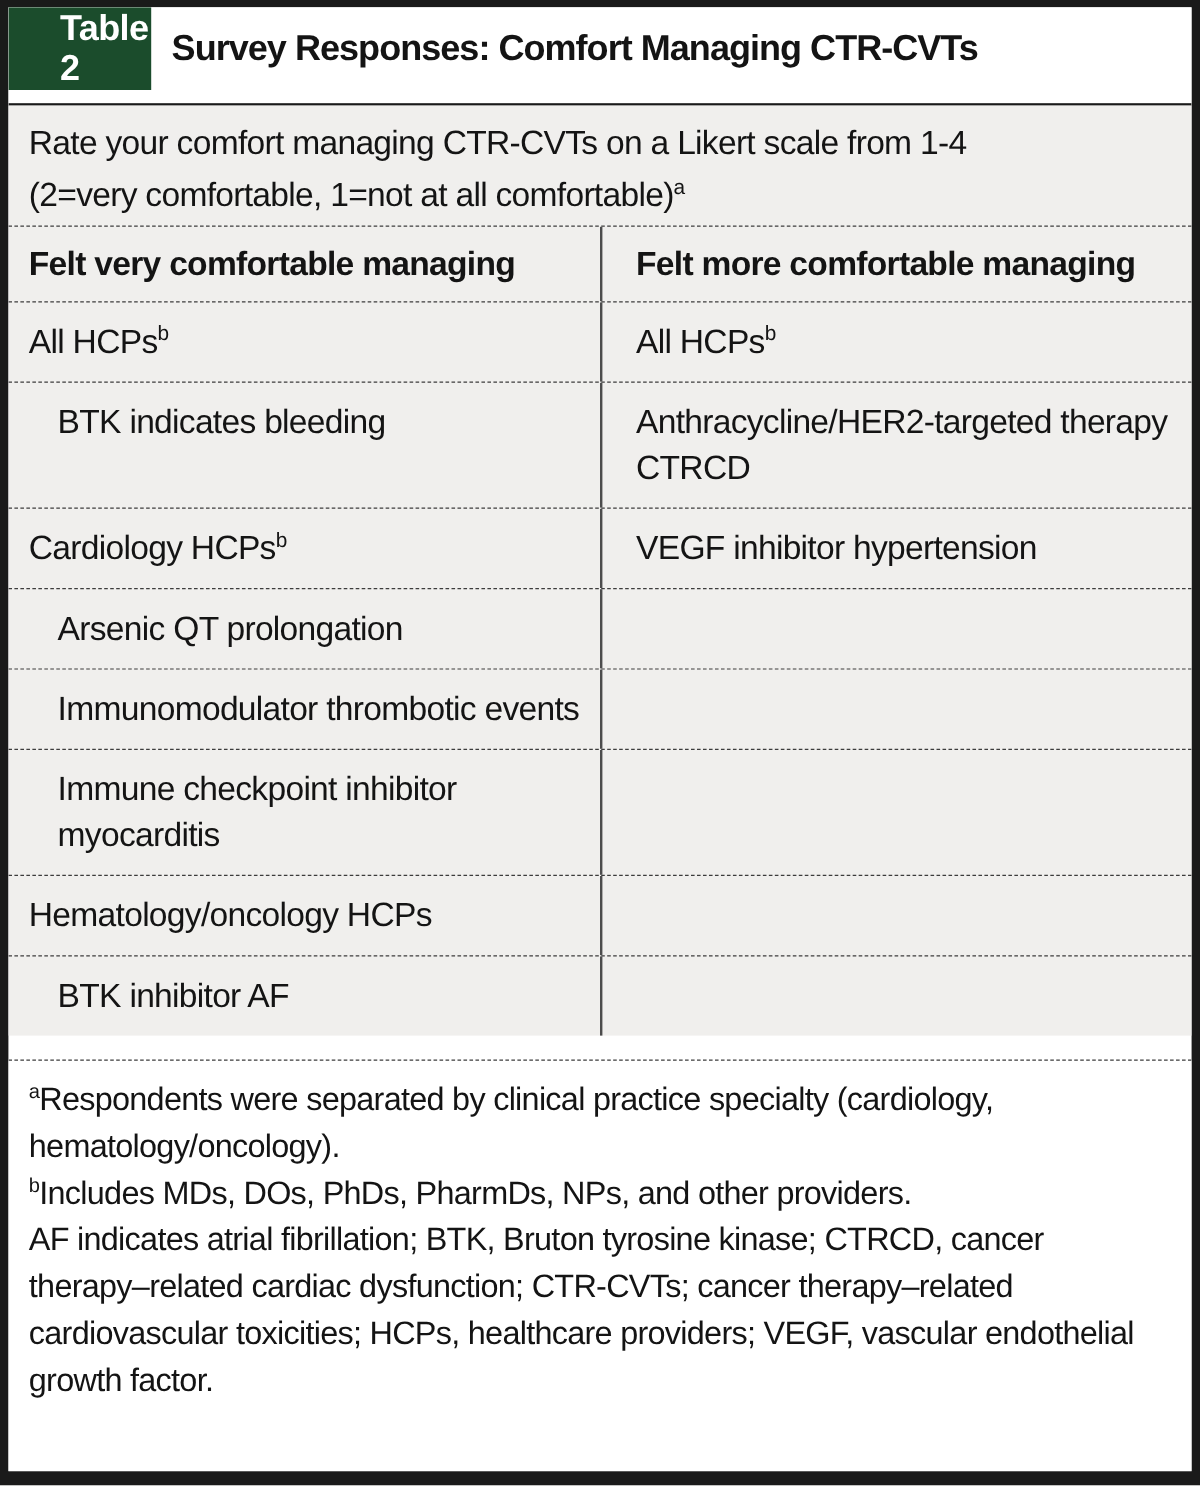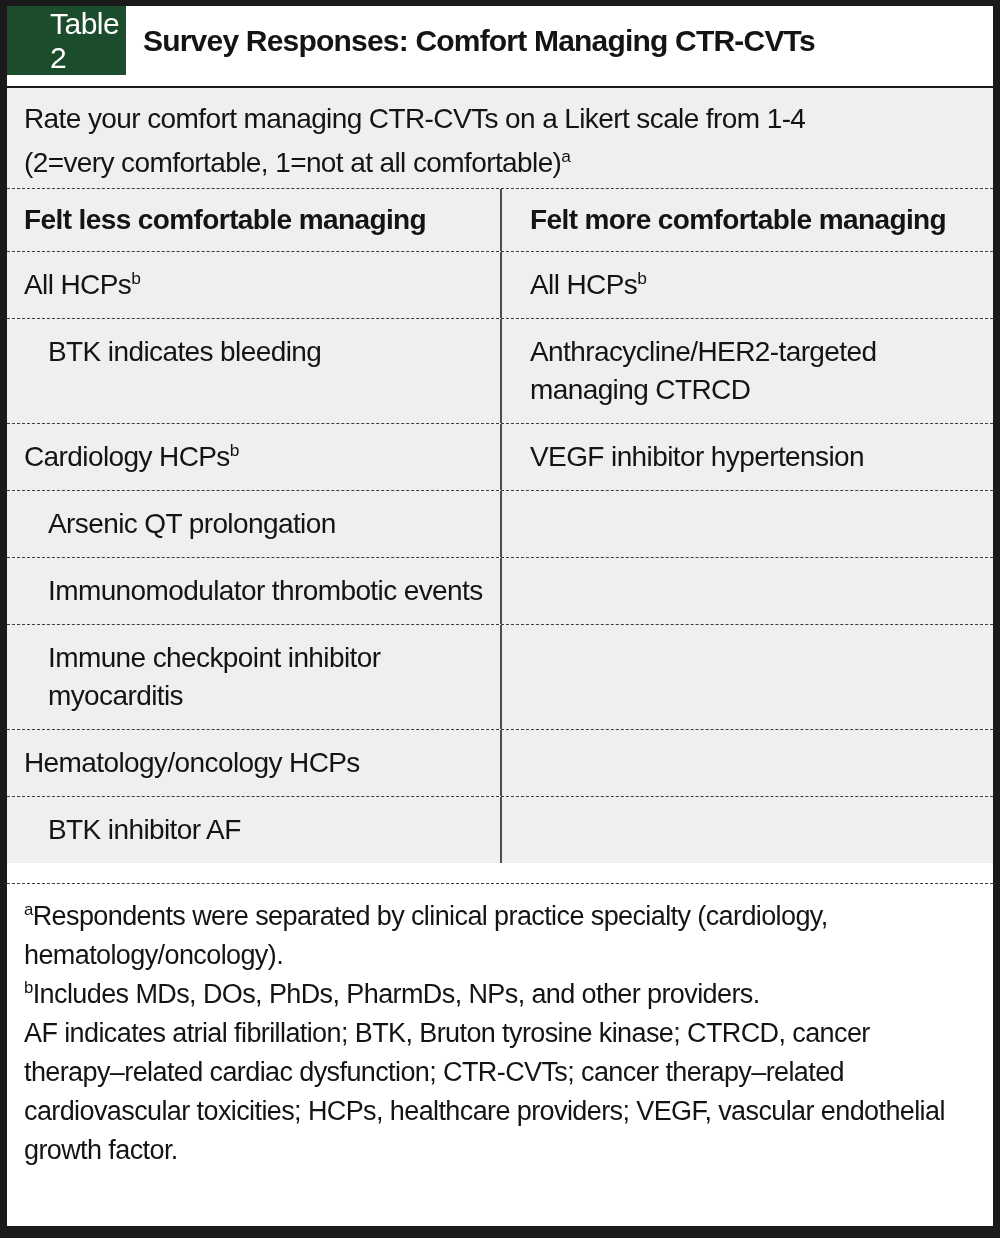--- a/index.html
+++ b/index.html
@@ -27,21 +27,21 @@
   
   .title-bar {
     height: 82px; flex: 0 0 auto;
     background: #ffffff;
     border-bottom: 2px solid var(--frame);
     display: flex; align-items: flex-start;
   }
   .table-label {
     width: 119px; height: 69px;
     background: var(--green);
-    color: #ffffff; font-weight: normal; font-size: 30px; letter-spacing: -0.5px;
+    color: #ffffff; font-weight: bold; font-size: 30px; letter-spacing: -0.5px;
     display: flex; align-items: center; justify-content: center; padding-left: 43px;
   }
   .table-title {
     height: 69px; margin-left: 17px;
     display: flex; align-items: center;
     font-weight: bold; font-size: 30px; letter-spacing: -0.8px;
   }
   
   .question {
     flex: 0 0 auto; height: 100px;
@@ -85,39 +85,39 @@
     <div class="table-title">Survey Responses: Comfort Managing CTR-CVTs</div>
   </div>
 
   <div class="question">
     <span>Rate your comfort managing CTR-CVTs on a Likert scale from 1-4</span><br>
     <span>(2=very comfortable, 1=not at all comfortable)</span><sup>a</sup>
   </div>
 
   <div class="grid">
     <div class="header-row">
-      <div class="cell left">Felt less comfortable managing</div>
+      <div class="cell left">Felt very comfortable managing</div>
       <div class="cell right">Felt more comfortable managing</div>
     </div>
 
   <div class="row">
     <div class="cell left">
           <span class="cell-text"><span class="t">All HCPs</span><sup class="s">b</sup></span>
         </div>
     <div class="cell right">
           <span class="cell-text"><span class="t">All HCPs</span><sup class="s">b</sup></span>
         </div>
   </div>
 
   <div class="row">
     <div class="cell left indent">
           <span class="cell-text"><span class="t">BTK indicates bleeding</span></span>
         </div>
     <div class="cell right">
-          <span class="cell-text"><span class="t">Anthracycline/HER2-targeted managing CTRCD</span></span>
+          <span class="cell-text"><span class="t">Anthracycline/HER2-targeted therapy CTRCD</span></span>
         </div>
   </div>
 
   <div class="row">
     <div class="cell left">
           <span class="cell-text"><span class="t">Cardiology HCPs</span><sup class="s">b</sup></span>
         </div>
     <div class="cell right">
           <span class="cell-text"><span class="t">VEGF inhibitor hypertension</span></span>
         </div>

